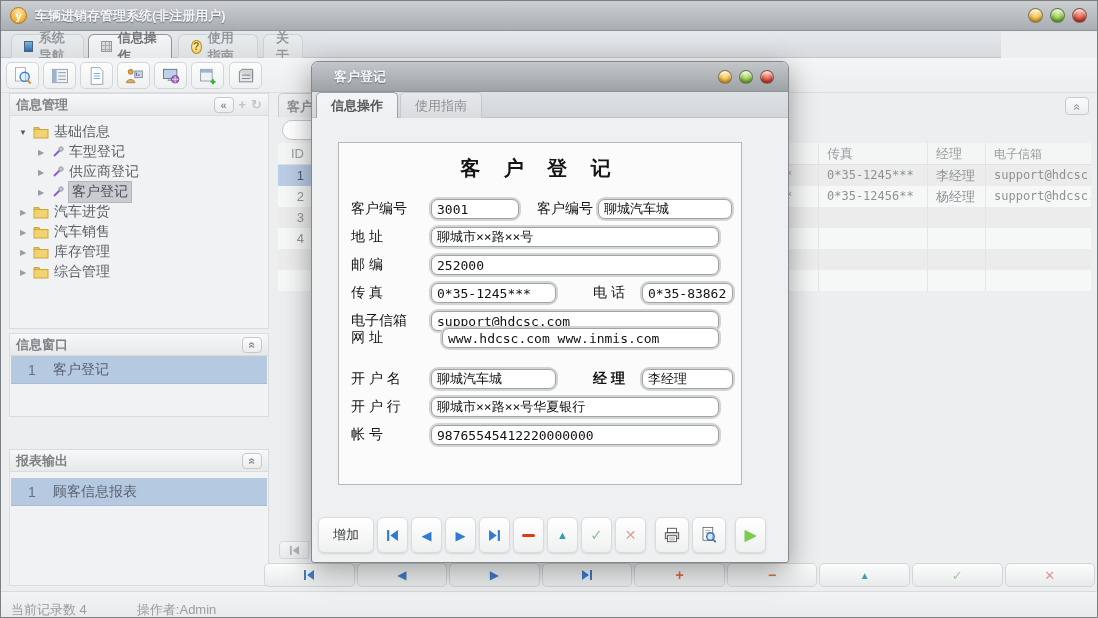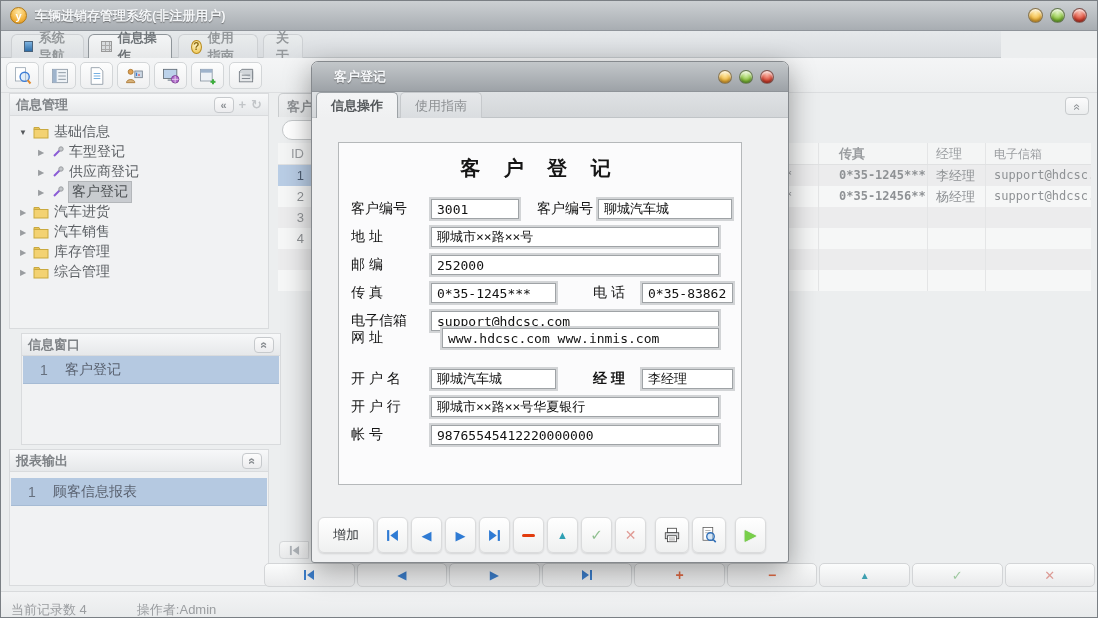--- a/index.html
+++ b/index.html
@@ -76,21 +76,21 @@
                  border-radius:5px 5px 0 0; color:#8d9093; font-size:13px; font-weight:bold;
                  padding:4px 0 0 8px; white-space:nowrap; overflow:hidden; }
   .search-box { position:absolute; left:281px; top:119px; width:180px; height:20px; border-radius:10px;
                 border:1px solid #c5c8ca; background:#fff; padding:0 10px; font-size:12px; color:#555; }
   .grid-table { position:absolute; left:277px; top:142px; width:813px; font-size:13px; color:#8f9295; }
   .trow { display:flex; height:21px; line-height:21px; }
   .trow.thead { height:22px; line-height:22px; color:#9a9da0; border-bottom:1px solid #e0e1e2; background:#f4f5f5; }
   .c-id { width:33px; text-align:right; padding-right:7px; }
   .c-gap { flex:1; }
   .c-tail { width:37px; padding-left:3px; border-left:1px solid #e4e5e6; }
-  .c-fax { width:109px; padding-left:20px; border-left:1px solid #e4e5e6;font-weight:bold; }
+  .c-fax { width:109px; padding-left:8px; border-left:1px solid #e4e5e6; }
   .c-mgr { width:58px; padding-left:8px; border-left:1px solid #e4e5e6; }
   .c-mail{ width:106px; padding-left:8px; border-left:1px solid #e4e5e6;
            white-space:nowrap; overflow:hidden; font-family:"DejaVu Sans Mono",monospace; font-size:12px; }
   .trow.odd { background:#ececed; }
   .trow.even{ background:#f6f7f7; }
   .trow .c-id.selcell { background:#b9cde5; color:#4d5d72; }
   .fax-val { font-family:"DejaVu Sans Mono",monospace; font-size:12px; }
   .panel-collapse { position:absolute; left:1064px; top:96px; width:24px; height:18px;
                     border:1px solid #c8cbcd; border-radius:4px; background:linear-gradient(#fbfbfc,#ebedee);
                     color:#8b8f93; text-align:center; line-height:16px; }
@@ -131,21 +131,21 @@
           background:linear-gradient(#e6e8ea,#dadde0); margin-right:2px; }
   .dtab.active { background:linear-gradient(#f4f5f6,#eff0f1); color:#54585b; font-weight:bold; border-color:#9da2a6; }
 
   .formpanel { position:absolute; left:26px; top:80px; width:404px; height:343px;
                background:#fbfbfc; border:1px solid #b5b8ba; }
   .ftitle { position:absolute; top:12px; left:0; right:0; text-align:center; font-size:20px;
             letter-spacing:9px; color:#151515; font-weight:600; }
   .frow { position:absolute; left:12px; right:22px; height:20px; display:flex; align-items:center; }
   .flabel { width:80px; font-size:14px; color:#141414; flex:none; }
   .flabel2 { font-size:14px; color:#141414; flex:none; }
-  .fin { height:20px; border:1px solid #9fa3a6; box-shadow:0 0 0 2px #d2d4d6; border-radius:0;
+  .fin { height:20px; border:1px solid #9fa3a6; box-shadow:0 0 0 2px #d2d4d6; border-radius:7px;
          background:#fff; padding:0 5px; font-family:"DejaVu Sans Mono",monospace; font-size:13px; color:#111; }
   .w-full { flex:1; }
 
   .dlg-toolbar { position:absolute; left:6px; top:455px; height:36px; display:flex; gap:3px; align-items:center; }
   .dbtn { height:36px; border:1px solid #dadbdc; border-radius:6px;
           background:linear-gradient(#ffffff,#eff0f0); box-shadow:0 1px 2px rgba(0,0,0,.12);
           display:flex; align-items:center; justify-content:center; }
   .dbtn.txt { width:56px; font-size:13px; color:#3a3d40; }
   .dbtn.ico { width:31px; }
   .minusbar { width:13px; height:3px; background:#e23c0e; border-radius:2px; }
@@ -313,21 +313,21 @@
     <div class="treerow" style="top:168px;left:8px;">
       <span class="tog">▶</span>
       <svg width="16" height="13" viewBox="0 0 16 13">
         <path d="M1 3.5 V1.5 h5 l1.2 2z" fill="#e8c35a" stroke="#c9a93f"></path>
         <rect x="1" y="3.5" width="14" height="8.5" fill="#f3d272" stroke="#c9a93f"></rect>
       </svg>
       <span class="tlabel">综合管理</span>
     </div>
   </div>
 
-  <div class="panel" style="top:332px;height:112px;margin-left:12px;">
+  <div class="panel" style="top:332px;height:84px;">
     <div class="phead">
       <span>信息窗口</span>
       <span class="sp"></span>
       <span class="hbtn">
           <span class="chev-up">«</span>
         </span>
     </div>
     <div class="plist-item" style="top:22px;">
       <span class="num">1</span>
       <span>客户登记</span>

